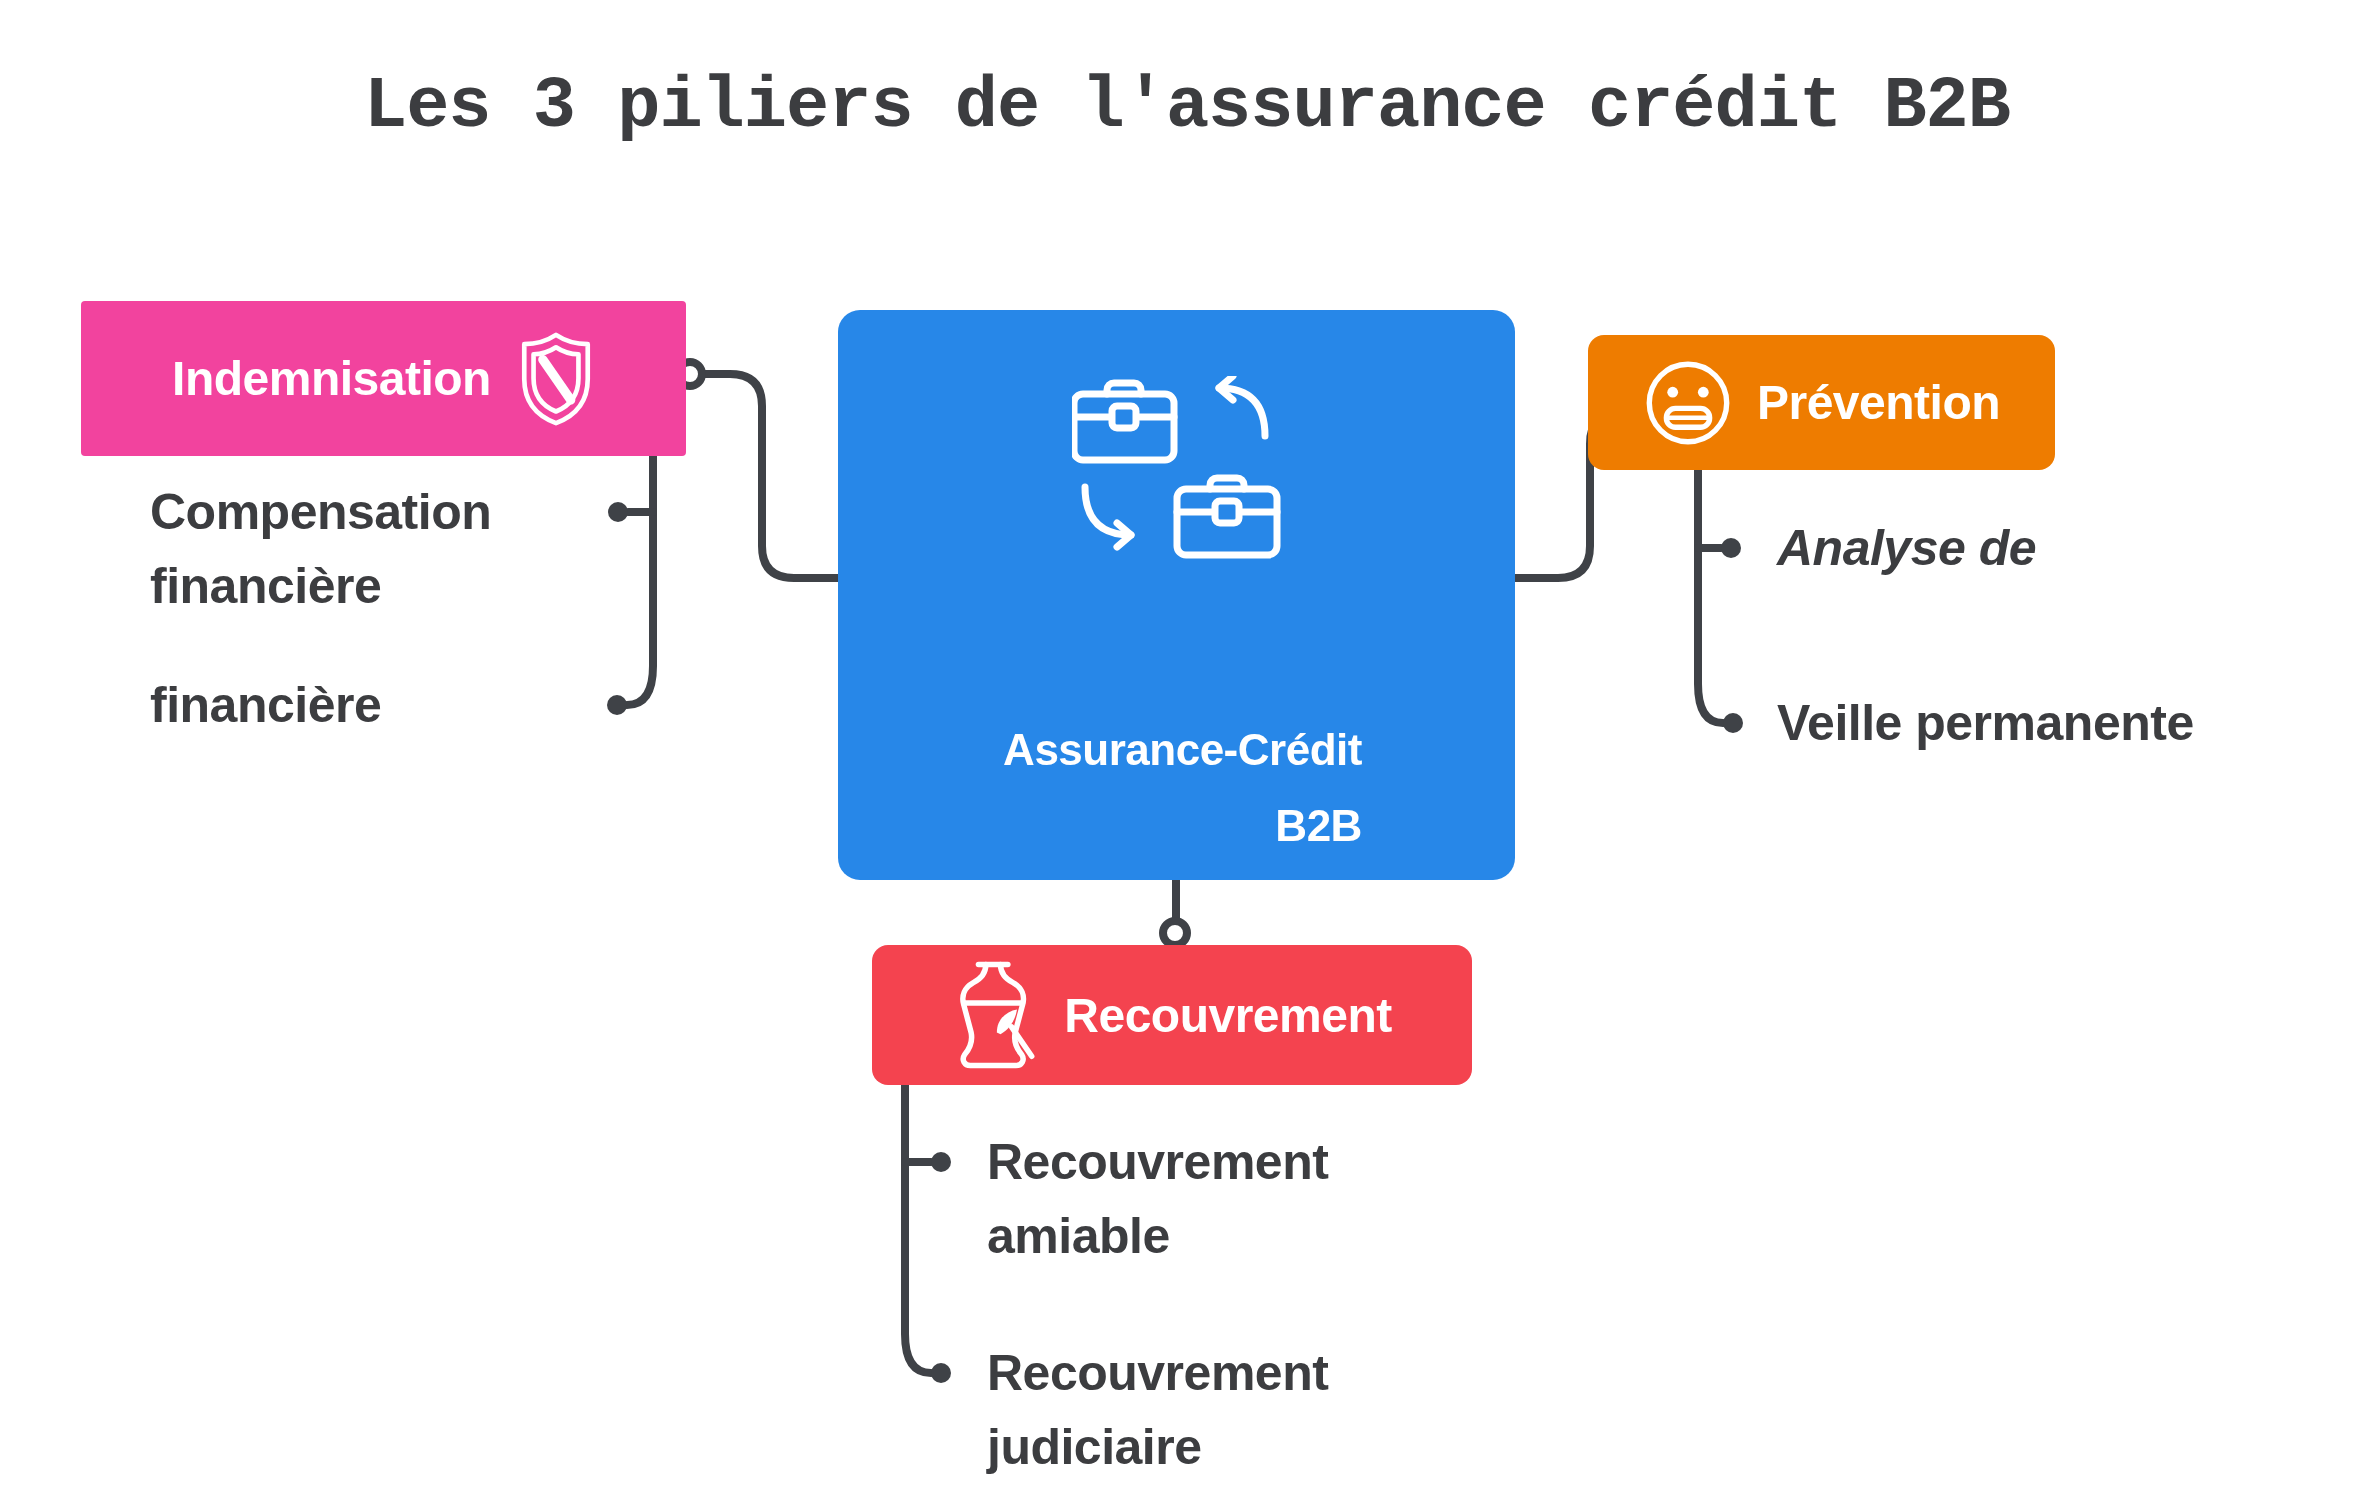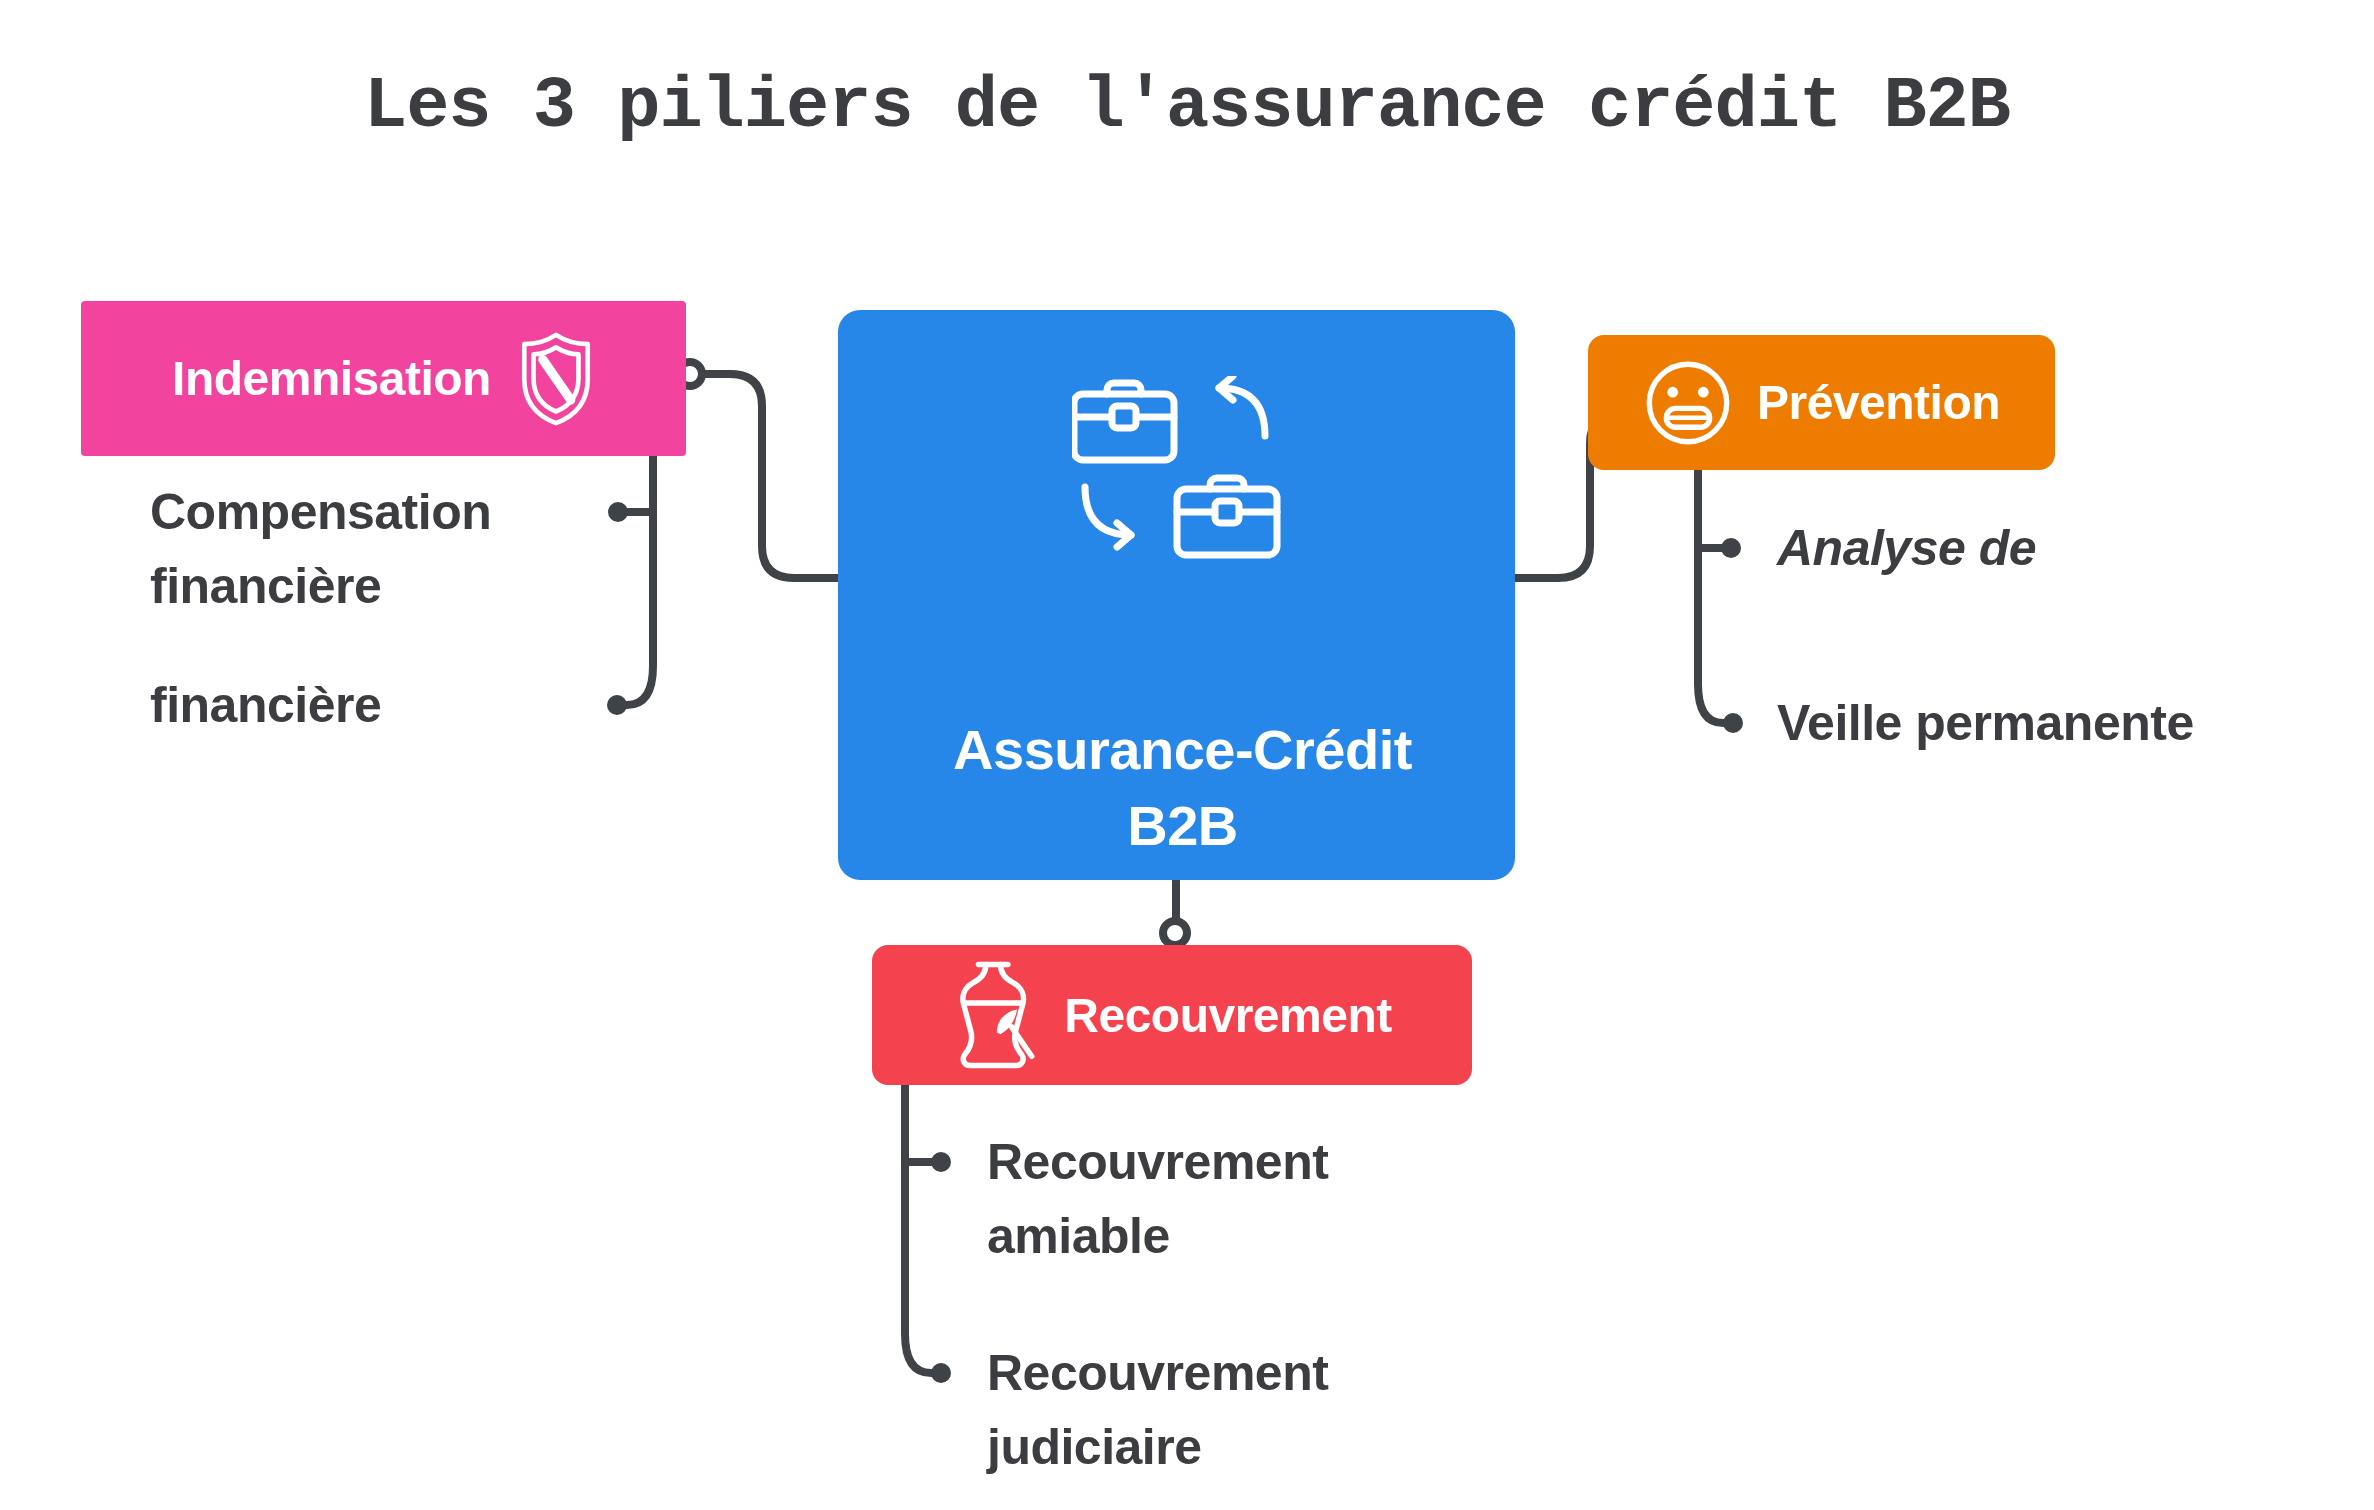--- a/index.html
+++ b/index.html
@@ -27,21 +27,21 @@
   }
   .box .label{font-size:48px; white-space:nowrap;}
   .box-pink{left:81px; top:301px; width:605px; height:155px; border-radius:4px; background:var(--pink); gap:26px;}
   .box-orange{left:1588px; top:335px; width:467px; height:135px; border-radius:16px; background:var(--orange); gap:24px;}
   .box-red{left:872px; top:945px; width:600px; height:140px; border-radius:16px; background:var(--red); gap:26px;}
   .box-blue{
     left:838px; top:310px; width:677px; height:570px; border-radius:22px; background:var(--blue);
     flex-direction:column; justify-content:flex-start;
   }
   .box-blue .center-icon{margin-top:66px;}
-  .box-blue .center-label{margin-top:146px; font-size:56px; line-height:76px; text-align:center;margin-left:12px;}
+  .box-blue .center-label{margin-top:146px; font-size:44px; line-height:76px; text-align:right;margin-left:12px;}
   .box-blue .center-label span{display:block;}
   .icon-svg{display:block;}
   .ico{fill:none; stroke:#fff; stroke-width:7; stroke-linecap:round; stroke-linejoin:round;}
   .ico-thin{fill:none; stroke:#fff; stroke-width:6; stroke-linecap:round; stroke-linejoin:round;}
   .ico-fill{fill:#fff; stroke:none;}
   .clasp-blue{fill:var(--blue); stroke:#fff; stroke-width:7;}
   .sub{
     position:absolute; font-size:50px; font-weight:700; line-height:74px;
     color:var(--text); letter-spacing:-0.5px; white-space:nowrap;
   }

